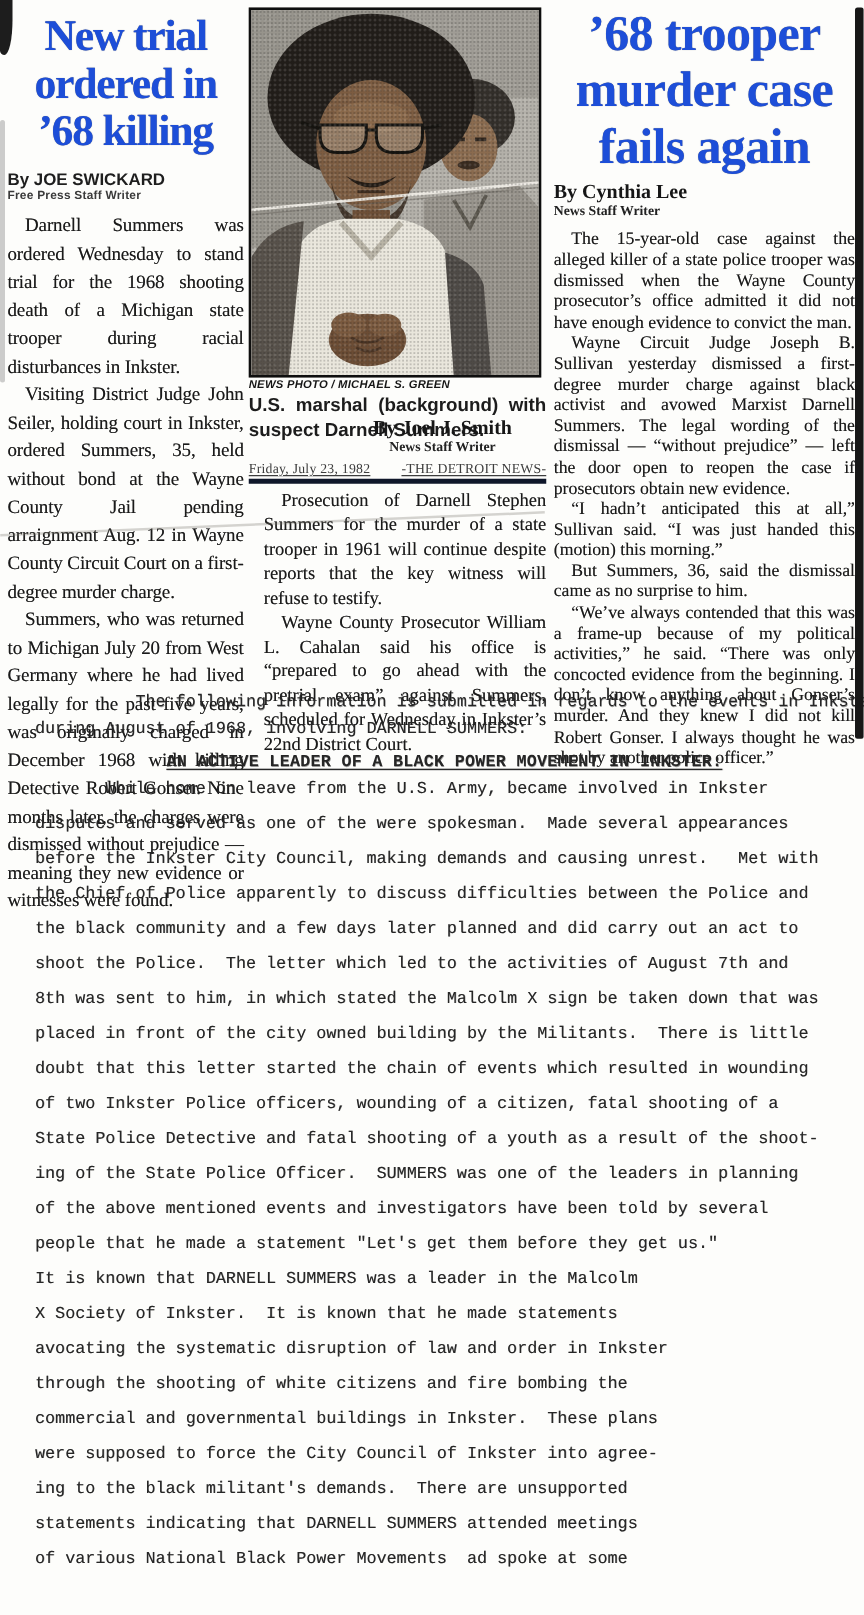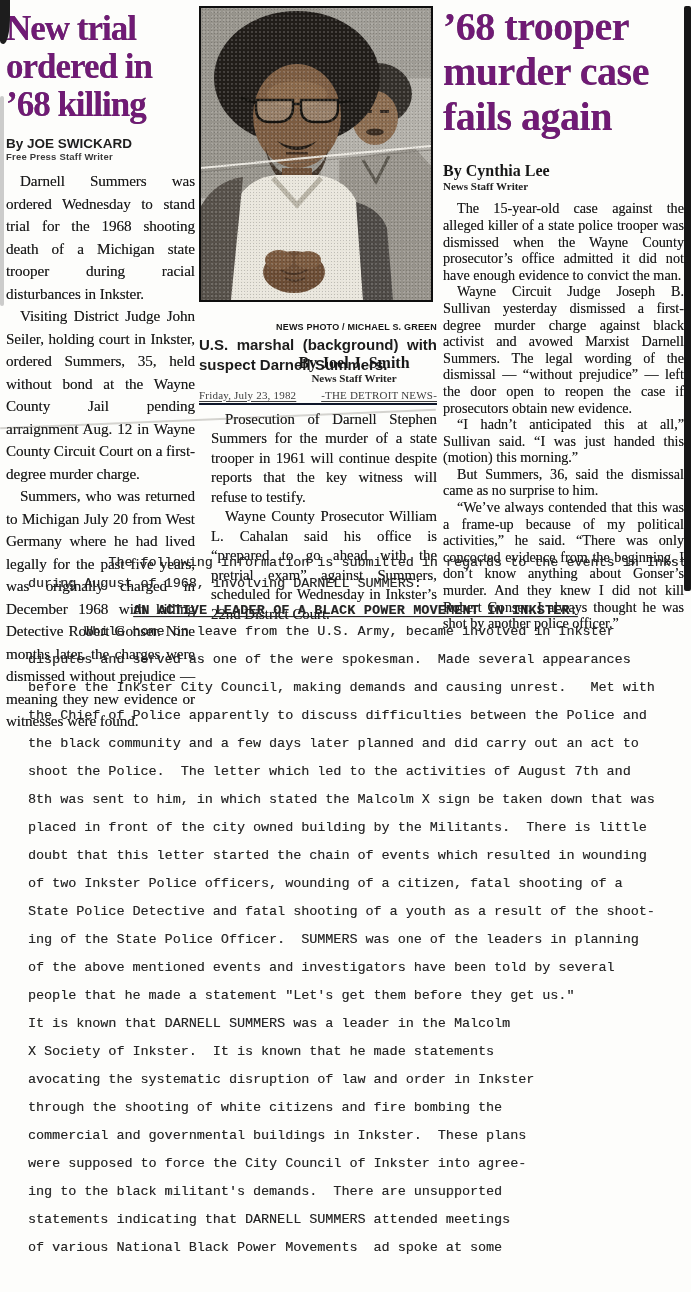--- a/index.html
+++ b/index.html
@@ -7,22 +7,22 @@
     width:691px;height:1292px;position:relative;overflow:hidden;
     background:#fdfdfb;color:#1a1a1a;
     font-family:"Liberation Serif", serif;
   }
   
   .col{position:absolute;}
   .col-left{left:6px;top:10px;width:189px;}
   .col-center{left:199px;top:6px;width:238px;}
   .col-right{left:443px;top:5px;width:241px;}
 
-  .headline{font-weight:bold;color:#701a75;letter-spacing:-1px;
-    text-shadow:0 0 .6px rgba(0,0,0,.55);}
+  .headline{font-weight:bold;color:#1d4ed8;letter-spacing:-1px;
+    text-shadow:0 0 .6px rgba(0,0,0,.55);text-align:center;}
   .headline.left{font-size:35px;line-height:1.09;}
   .headline.right{font-size:40px;line-height:1.12;letter-spacing:-.5px;}
 
   .byline-sans{margin-top:12px;font-family:"Liberation Sans",sans-serif;
     font-weight:bold;font-size:13.5px;color:#1e1e1e;}
   .byline-role-sans{font-family:"Liberation Sans",sans-serif;font-weight:bold;
     font-size:9.5px;color:#3a3a3a;letter-spacing:.2px;}
   .byline-serif{font-weight:bold;font-size:16px;color:#161616;}
   .byline-role-serif{font-weight:bold;font-size:11px;color:#222;}
 
@@ -34,26 +34,26 @@
 
   
   .photo-frame{width:234px;height:296px;border:2px solid #0e0e0e;box-sizing:border-box;
     position:relative;background:#b5b2ac;overflow:hidden;}
   .photo-frame svg{position:absolute;left:0;top:0;}
   .grain{position:absolute;inset:0;pointer-events:none;
     background-image:
       radial-gradient(rgba(20,20,20,.20) 1px, transparent 1px),
       radial-gradient(rgba(255,255,255,.16) 1px, transparent 1px);
     background-size:3px 3px,4px 4px;background-position:0 0,1px 2px;}
-  .credit{margin-top:20px;font-family:"Liberation Sans",sans-serif;font-weight:bold;
-    font-size:9px;text-align:right;color:#161616;letter-spacing:.2px;}
+  .credit{margin-top:0;font-family:"Liberation Sans",sans-serif;font-weight:bold;
+    font-size:9px;color:#161616;letter-spacing:.2px;font-style:italic;}
   .caption{margin-top:3px;font-family:"Liberation Sans",sans-serif;font-weight:bold;
     font-size:15px;line-height:1.32;text-align:justify;color:#1c1c1c;}
   .byline-center-block{width:158px;margin:-21px 0 0 76px;text-align:center;}
-  .dateline{margin-top:5px;border-bottom:2px solid #0f172a;padding-bottom:2px;
+  .dateline{margin-top:5px;border-bottom:4px solid #0f172a;padding-bottom:2px;
     display:flex;justify-content:space-between;font-size:11px;color:#3d3d3d;
     text-decoration:underline;text-underline-offset:2px;letter-spacing:.2px;}
 
   
   .typed{position:absolute;left:28px;top:552px;width:655px;
     font-family:"Liberation Mono",monospace;color:#262626;
     text-shadow:.3px .3px 0 rgba(30,30,30,.45);}
   .typed .intro div{font-size:13.4px;line-height:21px;white-space:pre;}
   .typed-heading{margin:9px 0 0;font-size:13.4px;font-weight:bold;
     text-decoration:underline;text-underline-offset:2px;letter-spacing:.2px;
@@ -141,21 +141,21 @@
   </div>
   <div class="newsbody body-center">
 
   <p>Prosecution of Darnell Stephen Summers for the murder of a state trooper in 1961 will continue despite reports that the key witness will refuse to testify.</p>
       <p>Wayne County Prosecutor William L. Cahalan said his office is “prepared to go ahead with the pretrial exam” against Summers, scheduled for Wednesday in Inkster’s 22nd District Court.</p>
     </div>
 </div>
 
 <div class="col col-right">
   <div class="headline right">’68 trooper murder case fails again</div>
-  <div class="byline-serif" style="margin-top:23px;">By Cynthia Lee</div>
+  <div class="byline-serif" style="margin-top:6px;">By Cynthia Lee</div>
   <div class="byline-role-serif">News Staff Writer</div>
   <div class="newsbody body-right">
 
   <p>The 15-year-old case against the alleged killer of a state police trooper was dismissed when the Wayne County prosecutor’s office admitted it did not have enough evidence to convict the man.</p>
       <p>Wayne Circuit Judge Joseph B. Sullivan yesterday dismissed a first-degree murder charge against black activist and avowed Marxist Darnell Summers. The legal wording of the dismissal — “without prejudice” — left the door open to reopen the case if prosecutors obtain new evidence.</p>
       <p>“I hadn’t anticipated this at all,” Sullivan said. “I was just handed this (motion) this morning.”</p>
       <p>But Summers, 36, said the dismissal came as no surprise to him.</p>
       <p>“We’ve always contended that this was a frame-up because of my political activities,” he said. “There was only concocted evidence from the beginning. I don’t know anything about Gonser’s murder. And they knew I did not kill Robert Gonser. I always thought he was shot by another police officer.”</p>
     </div>
 </div>

